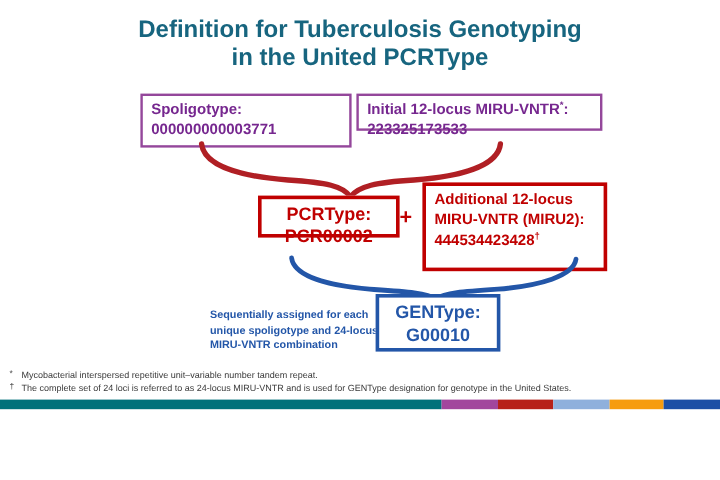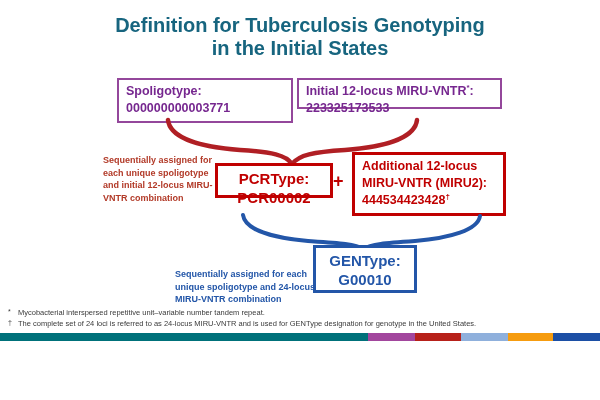--- a/index.html
+++ b/index.html
@@ -15,67 +15,61 @@
   .purple-box{
     border:2px solid #94479B;color:#76278F;font-weight:bold;
     font-size:12.5px;line-height:17px;padding:3px 4px 0 7px;
   }
   #spoligo-box{left:117px;top:78px;width:176px;height:45px;}
   #miru-box{left:297px;top:78px;width:205px;height:31px;}
   .red-box{
     border:3px solid #C00000;color:#C00000;font-weight:bold;
   }
   #pcr-box{left:215px;top:163px;width:118px;height:35px;font-size:15px;line-height:19px;text-align:center;padding-top:3px;}
-  #additional-box{left:352px;top:152px;width:154px;height:64px;font-size:12.5px;line-height:17px;padding:3px 4px 0 7px;}
+  #additional-box{left:352px;top:152px;width:154px;height:74px;font-size:12.5px;line-height:17px;padding:3px 4px 0 7px;}
   .blue-box{border:3px solid #2356A8;color:#2356A8;font-weight:bold;}
   #gen-box{left:313px;top:245px;width:104px;height:48px;font-size:15px;line-height:19px;text-align:center;padding-top:3px;}
   #plus{position:absolute;left:333px;top:171px;color:#C00000;font-weight:bold;font-size:18px;}
   .annotation{position:absolute;font-size:9px;font-weight:bold;line-height:12.5px;}
   .annotation div{white-space:nowrap;}
   #pcr-annotation{left:103px;top:154px;color:#B23A28;}
-  #gen-annotation{left:175px;top:256px;color:#2356A8;margin-top:12px;}
+  #gen-annotation{left:175px;top:256px;color:#2356A8;}
   .brace{position:absolute;}
   sup{font-size:8px;line-height:0;}
   .footnotes{position:absolute;left:8px;top:307px;width:586px;color:#3A3A3A;font-size:7.5px;line-height:11px;}
   .footnote-row{display:flex;}
   .fn-marker{width:10px;flex:0 0 10px;font-size:7px;position:relative;top:-1px;}
   .stripe{position:absolute;left:0;top:333px;width:600px;height:8px;display:flex;}
   .stripe div{height:8px;}
 </style>
 </head>
 <body>
 
 <div class="slide">
 
   <div class="title">
     <div>Definition for Tuberculosis Genotyping</div>
-    <div>in the Initial States</div>
+    <div>in the United PCRType</div>
   </div>
 
   <div class="box purple-box" id="spoligo-box">
     <div>Spoligotype:</div>
     <div>000000000003771</div>
   </div>
 
   <div class="box purple-box" id="miru-box">
     <div><span>Initial 12-locus MIRU-VNTR</span><sup>*</sup><span>:</span></div>
     <div>223325173533</div>
   </div>
 
   <svg class="brace" style="left:160px;top:116px;" width="265" height="52" viewBox="0 0 265 52">
     <path d="M 8,4 C 10,22 40,31 80,34 C 112,36 126,39 132,48" fill="none" stroke-width="4.5" stroke-linecap="round" stroke="#B01F24"></path>
     <path d="M 257,4 C 255,22 225,31 185,34 C 153,36 139,39 132,48" fill="none" stroke-width="4.5" stroke-linecap="round" stroke="#B01F24"></path>
   </svg>
 
-  <div class="annotation" id="pcr-annotation">
-    <div>Sequentially assigned for</div>
-    <div>each unique spoligotype</div>
-    <div>and initial 12-locus MIRU-</div>
-    <div>VNTR combination</div>
-  </div>
 
   <div class="box red-box" id="pcr-box">
     <div>PCRType:</div>
     <div>PCR00002</div>
   </div>
 
   <div id="plus">+</div>
 
   <div class="box red-box" id="additional-box">
     <div>Additional 12-locus</div>

